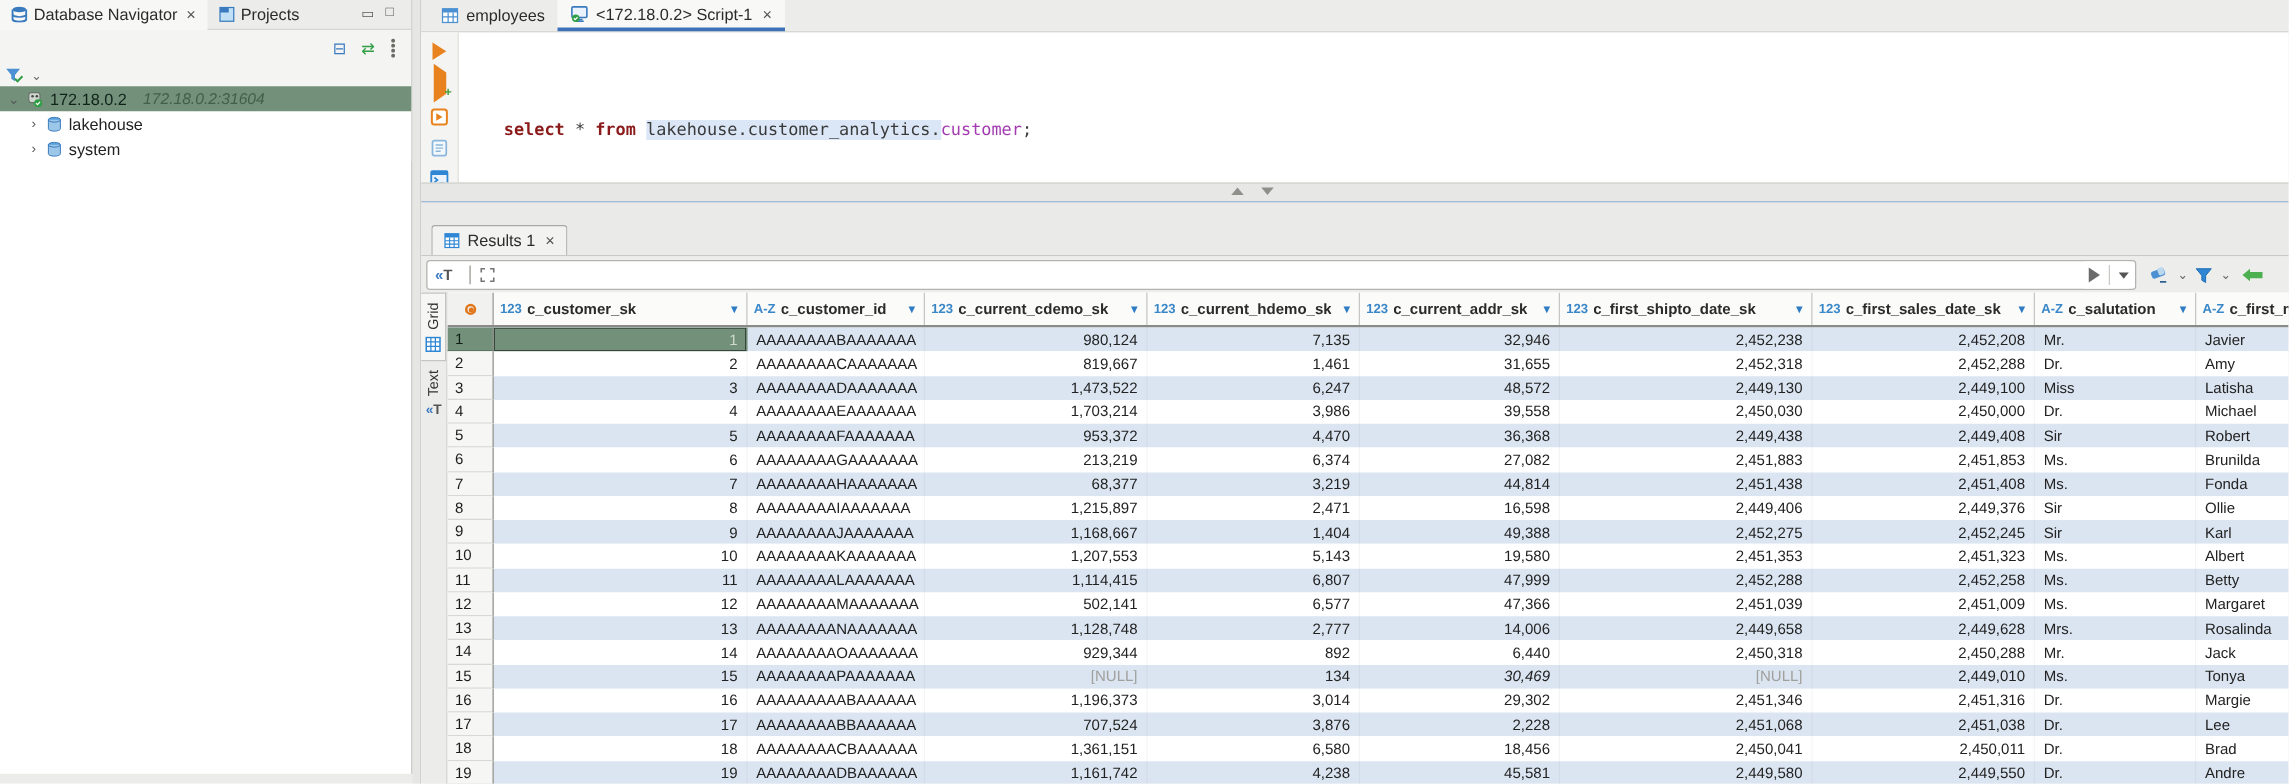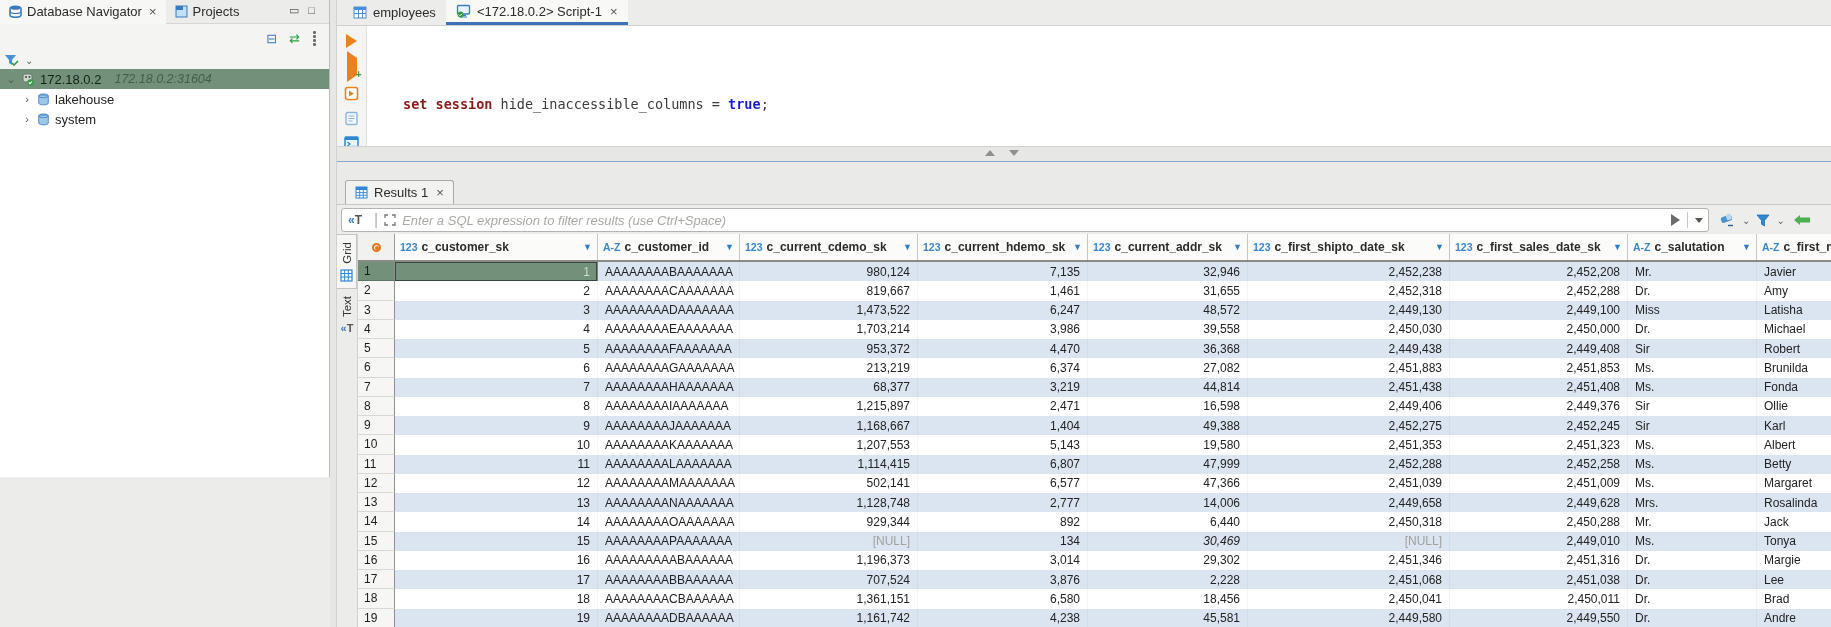--- a/index.html
+++ b/index.html
@@ -1,21 +1,21 @@
 <!DOCTYPE html>
 <html><head>
 <meta charset="utf-8">
 <style>
   * { margin:0; padding:0; box-sizing:border-box; }
   html,body { width:1831px; height:627px; overflow:hidden; }
   body { font-family:"Liberation Sans", sans-serif; background:#fff; color:#222; }
   #app { position:relative; width:1831px; height:627px; background:#ececea; overflow:hidden; }
 
   
-  .left-panel { position:absolute; left:0; top:0; width:330px; height:477px; background:#fff; border-right:1px solid #bcbcb8; }
+  .left-panel { position:absolute; left:0; top:0; width:330px; height:619px; background:#fff; border-right:1px solid #bcbcb8; }
   .lp-tabbar { position:relative; height:24px; background:#ececea; border-bottom:1px solid #d6d6d2; display:flex; align-items:center; }
   .lp-tab { display:flex; align-items:center; gap:5px; height:24px; padding:0 9px; font-size:13px; color:#2b2b2b; }
   .lp-tab.active { background:#f7f7f6; }
   .tab-close { color:#555; font-size:13px; line-height:1; margin-left:2px; cursor:pointer; }
   .winbtns { position:absolute; right:14px; top:4px; display:flex; gap:9px; color:#5a5a56; font-size:11px; }
   .lp-toolbar { height:28px; background:#f4f4f2; display:flex; justify-content:flex-end; align-items:center; gap:12px; padding-right:12px; }
   .tb-ico { font-size:13px; color:#3a7bbf; cursor:pointer; }
   .dots8 { position:relative; width:5px; height:14px; }
   .dots8 i { position:absolute; left:1px; width:2.5px; height:2.5px; border-radius:50%; background:#6a6a66; }
   .lp-filter-row { display:flex; align-items:center; padding:2px 4px; gap:6px; background:#f4f4f2; }
@@ -247,21 +247,20 @@
       <span class="mini-svg">
         <svg width="15" height="14" viewBox="0 0 15 14">
             <rect x="1" y="1" width="13" height="12" rx="1" fill="#eaf3fb" stroke="#2e86d4" stroke-width="1.5"></rect>
             <rect x="1" y="1" width="13" height="3" fill="#2e86d4"></rect>
             <path d="M3.5 6l2.5 2-2.5 2" stroke="#2e86d4" stroke-width="1.3" fill="none"></path>
             <path d="M7.5 10.5h4" stroke="#2e86d4" stroke-width="1.3"></path>
           </svg>
       </span>
     </div>
     <div class="ed-code">
-      <div><span class="tok-kw">set session</span><span class="tok-pl"> hide_inaccessible_columns = </span><span class="tok-lit">true</span><span class="tok-pl">;</span></div>
       <div><span class="tok-kw">select</span><span class="tok-pl"> * </span><span class="tok-kw">from</span><span class="tok-pl"> </span><span class="tok-hl">lakehouse.customer_analytics.</span><span class="tok-obj">customer</span><span class="tok-pl">;</span></div>
     </div>
   </div>
 
   <div class="h-split">
     <div class="grip">
       <span class="tri-up"></span>
       <span class="tri-dn"></span>
     </div>
   </div>
@@ -283,21 +282,20 @@
 
     <div class="res-filterbar">
       <div class="rf-input">
         <span class="rf-ticon">«<b>T</b></span>
         <span class="rf-sep">|</span>
         <span>
           <svg width="12" height="12" viewBox="0 0 12 12">
               <path d="M1 4V1h3M11 4V1H8M1 8v3h3M11 8v3H8" stroke="#777" stroke-width="1.3" fill="none"></path>
             </svg>
         </span>
-        <span class="rf-ph" style="margin-left:6px">Enter a SQL expression to filter results (use Ctrl+Space)</span>
         <span class="rf-right">
           <span class="gplay"></span>
           <span class="vline"></span>
           <span class="dd"></span>
         </span>
       </div>
       <div class="rf-icons">
         <span>
           <svg width="17" height="14" viewBox="0 0 17 14">
               <rect x="2" y="3" width="11" height="6" rx="2" transform="rotate(-20 7 6)" fill="#4a90d2"></rect>

